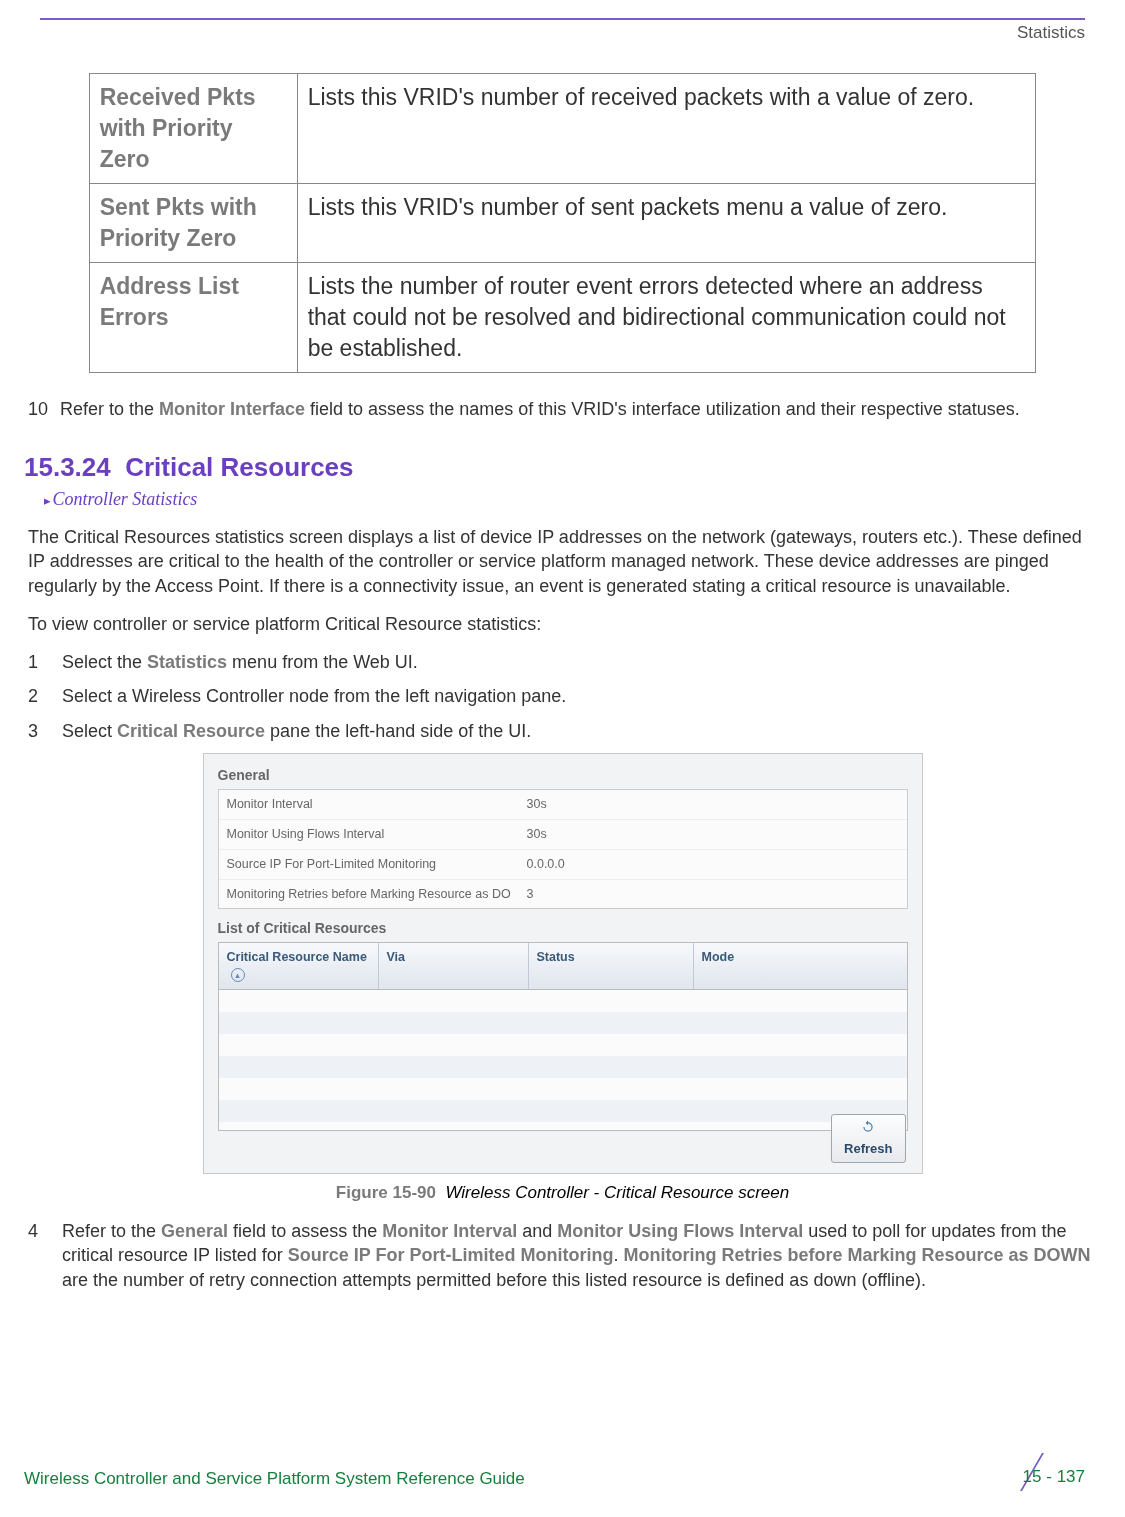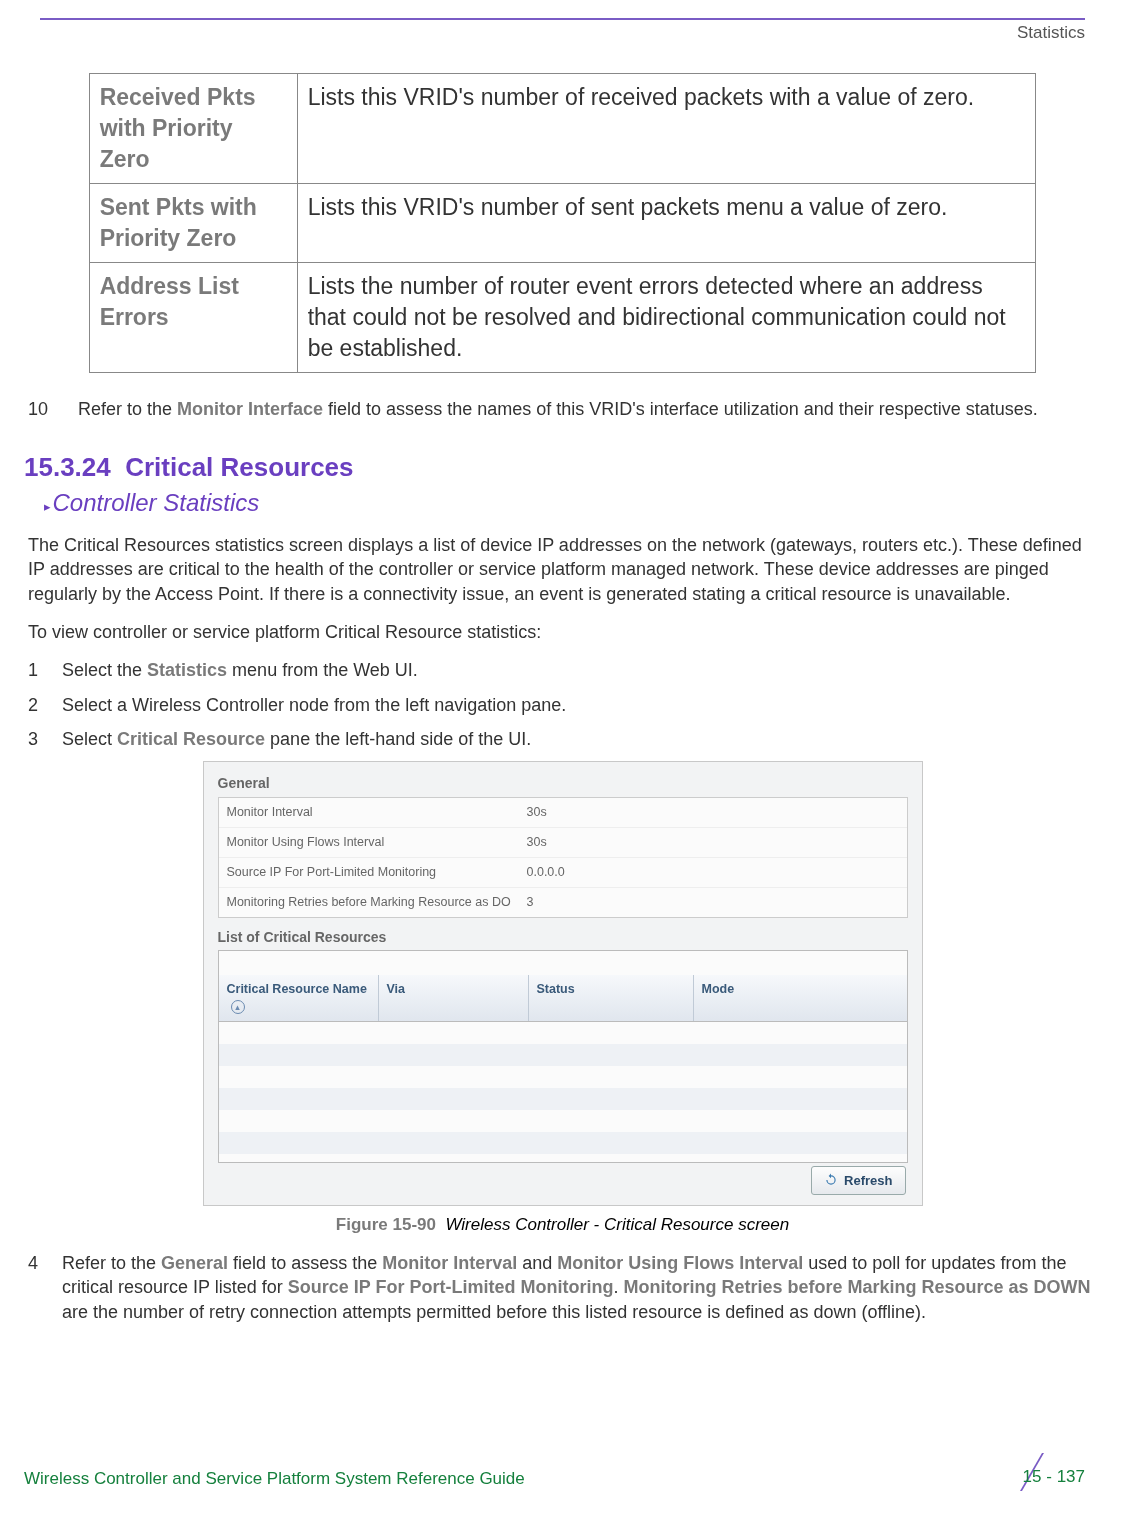--- a/index.html
+++ b/index.html
@@ -37,42 +37,43 @@
     vertical-align: top;
     font-size: 23px;
   }
   table.defs td.term {
     width: 208px;
     color: #7a7a7a;
     font-weight: bold;
   }
   .step10 {
     display: flex;
-    gap: 24px;
+    gap: 6px;
     margin: 0 0 28px 0;
     padding: 0 4px;
   }
   .step10 .num {
     flex: 0 0 26px;
   }
   .strong-gray {
     color: #7a7a7a;
     font-weight: bold;
   }
   h2.section {
     color: #6a3fc0;
     font-size: 26px;
     font-weight: bold;
     margin: 0 0 2px 0;
   }
   .breadcrumb {
     color: #6a3fc0;
     font-style: italic;
-    font-size: 24px;
+    font-size: 18px;
     margin: 0 0 14px 20px;
+    font-family: Liberation Serif, serif;
   }
   .breadcrumb::before {
     content: "▸";
     font-style: normal;
     margin-right: 2px;
     font-size: 13px;
   }
   p.body {
     margin: 0 0 14px 0;
     padding: 0 4px;
@@ -125,21 +126,20 @@
     background: #fbfbfb;
     margin-top: 4px;
   }
   .table2 .hdr {
     display: flex;
     background: linear-gradient(#f6f8fb, #e0e6ee);
     font-size: 12.5px;
     font-weight: bold;
     color: #3a5a7a;
     border-bottom: 1px solid #bbb;
-    margin-top: 24px;
   }
   .table2 .hdr > div {
     padding: 6px 8px;
     border-right: 1px solid #c0cad6;
   }
   .table2 .hdr > div:last-child { border-right: none; }
   .table2 .body-rows {
     height: 140px;
     background: repeating-linear-gradient(#fbfbfb, #fbfbfb 22px, #eef1f5 22px, #eef1f5 44px);
   }
@@ -162,20 +162,21 @@
     background: linear-gradient(#fdfdfd, #e6e9ed);
     border: 1px solid #9aa;
     border-radius: 3px;
     padding: 5px 12px;
     font-size: 13px;
     font-weight: bold;
     color: #2a4a6a;
     display: flex;
     align-items: center;
     gap: 6px;
+    flex-direction: column;
   }
   .refresh-btn svg { width: 14px; height: 14px; }
   .fig-caption {
     text-align: center;
     margin: 8px 0 14px 0;
     font-size: 17px;
   }
   .fig-caption .fn {
     color: #7a7a7a;
     font-weight: bold;

